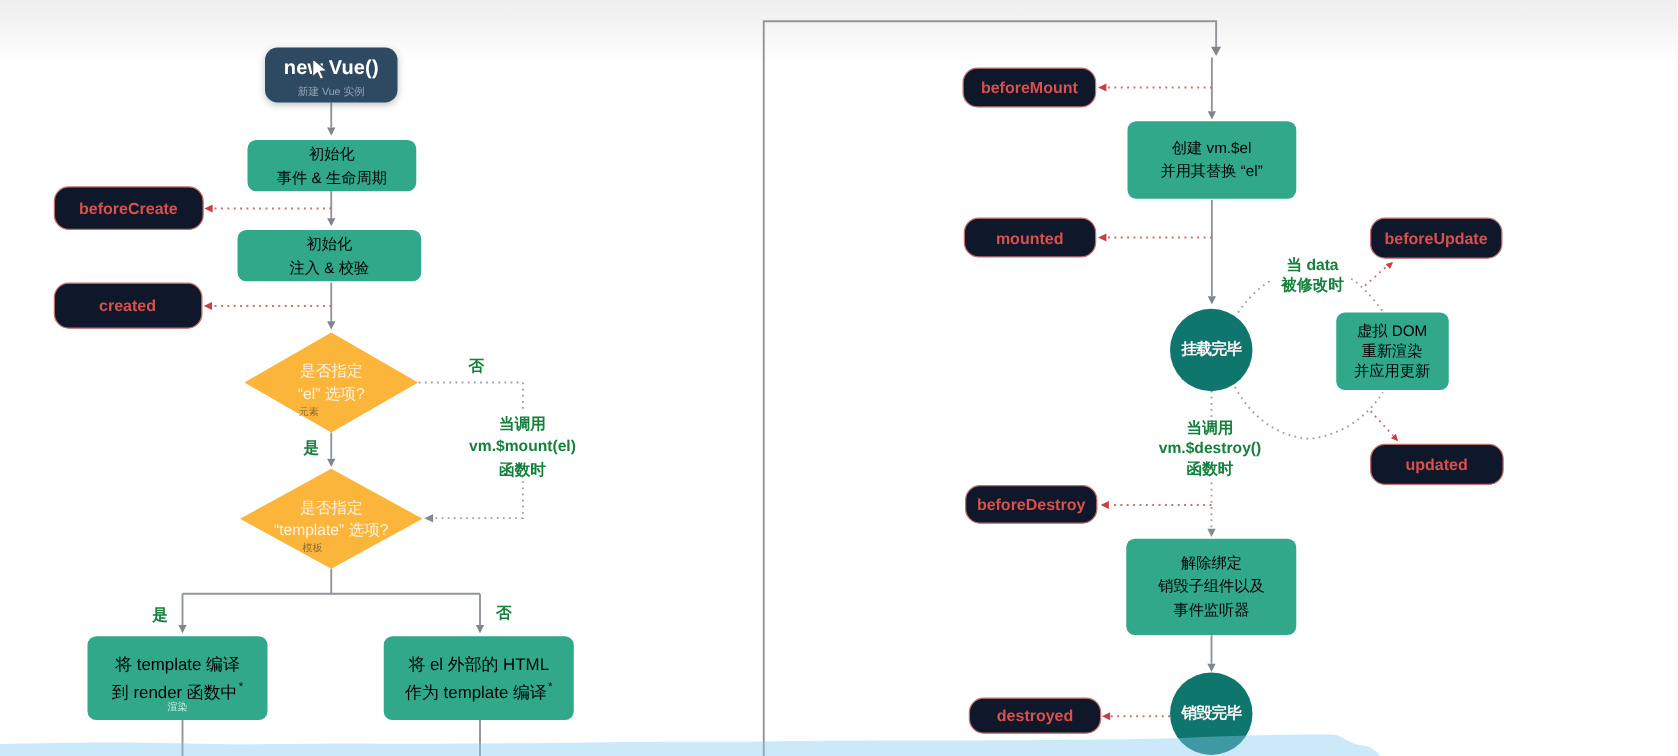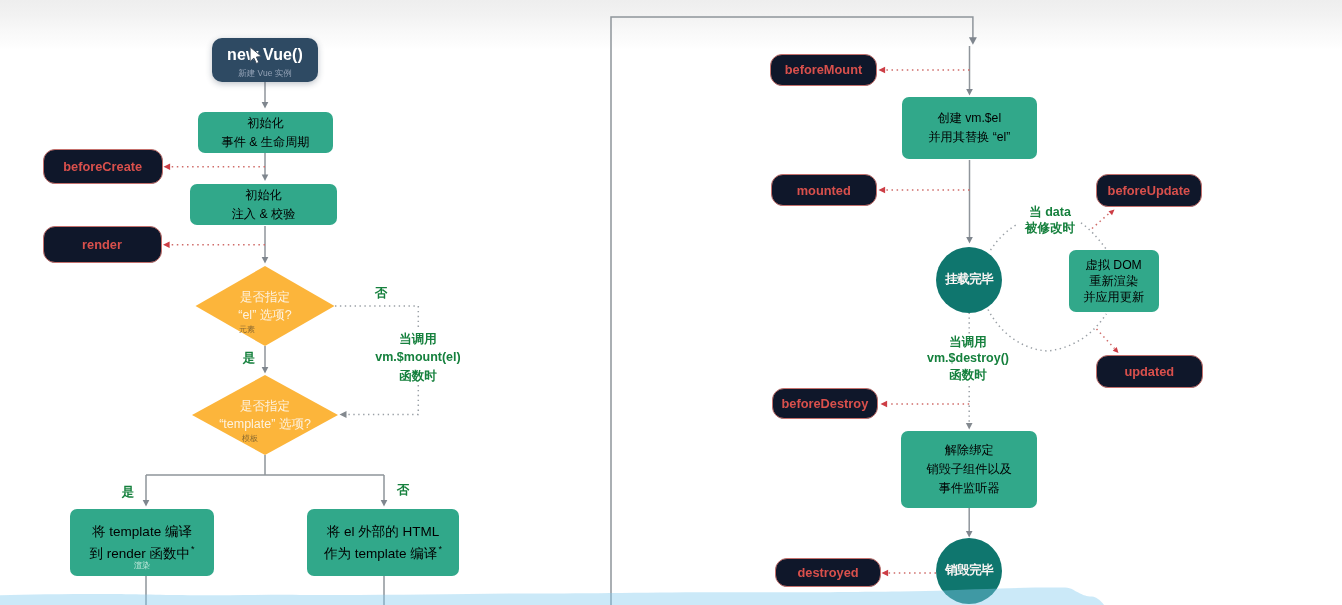--- a/index.html
+++ b/index.html
@@ -116,21 +116,21 @@
         <div class="ln"><span>事件 &amp; 生命周期</span></div>
       </div>
       <div class="node n-hook" style="left: 43px; top: 148.5px; width: 119.5px; height: 35.5px;">
         <div class="lb">beforeCreate</div>
       </div>
       <div class="node n-green" style="left: 190px; top: 184px; width: 147px; height: 41px;">
         <div class="ln"><span>初始化</span></div>
         <div class="ln"><span>注入 &amp; 校验</span></div>
       </div>
       <div class="node n-hook" style="left: 42.5px; top: 226px; width: 119px; height: 36.5px;">
-        <div class="lb">render</div>
+        <div class="lb">created</div>
       </div>
       <div class="dia" style="left: 195.5px; top: 266px; width: 139px; height: 80px;">
         <div class="txt">
           <div class="ln">是否指定</div>
           <div class="ln">“el” 选项?</div>
           <div class="sub" style="margin-left: -36px;">元素</div>
         </div>
       </div>
       <div class="dia" style="left: 192px; top: 375px; width: 146px; height: 80px;">
         <div class="txt">

